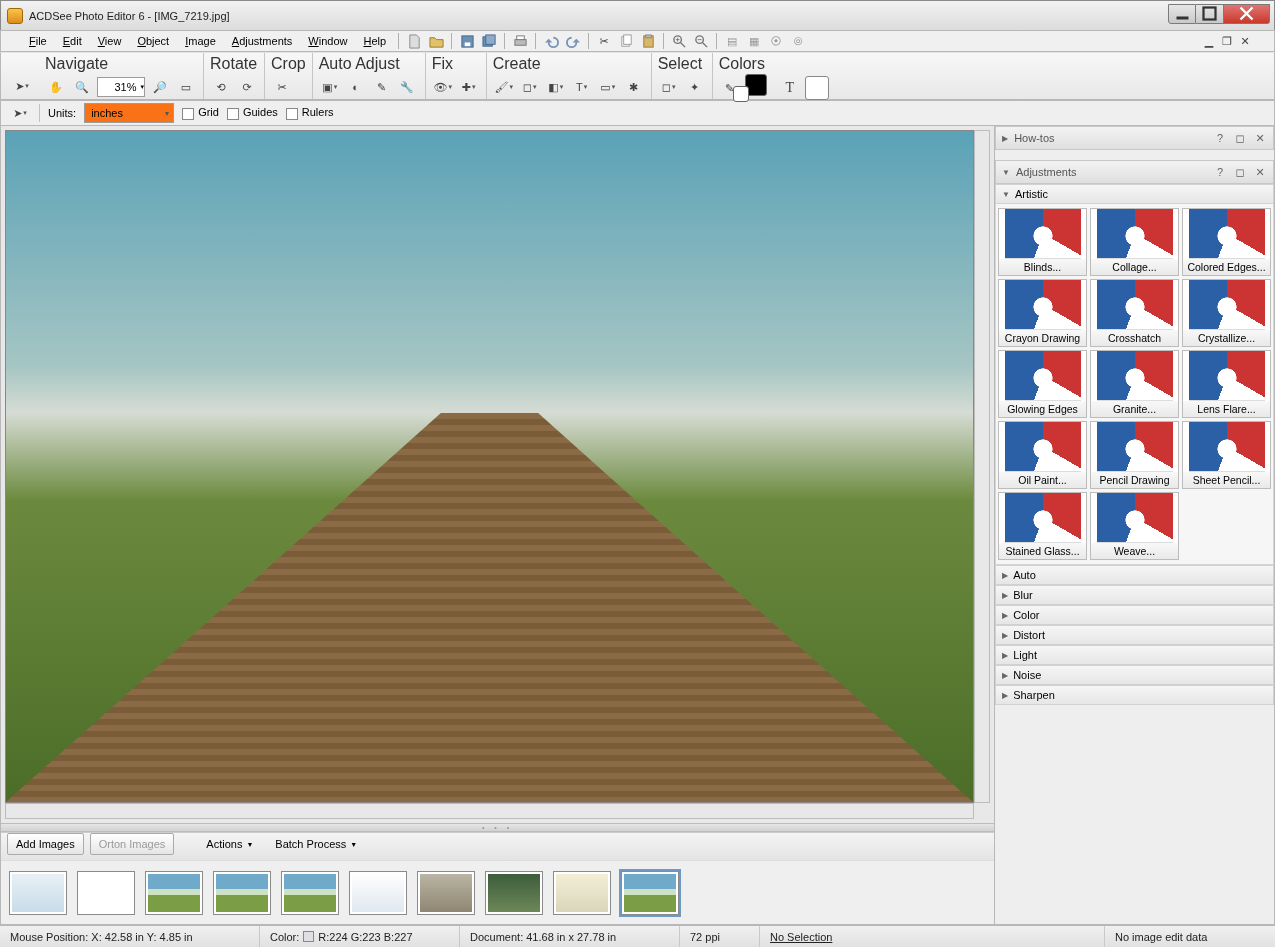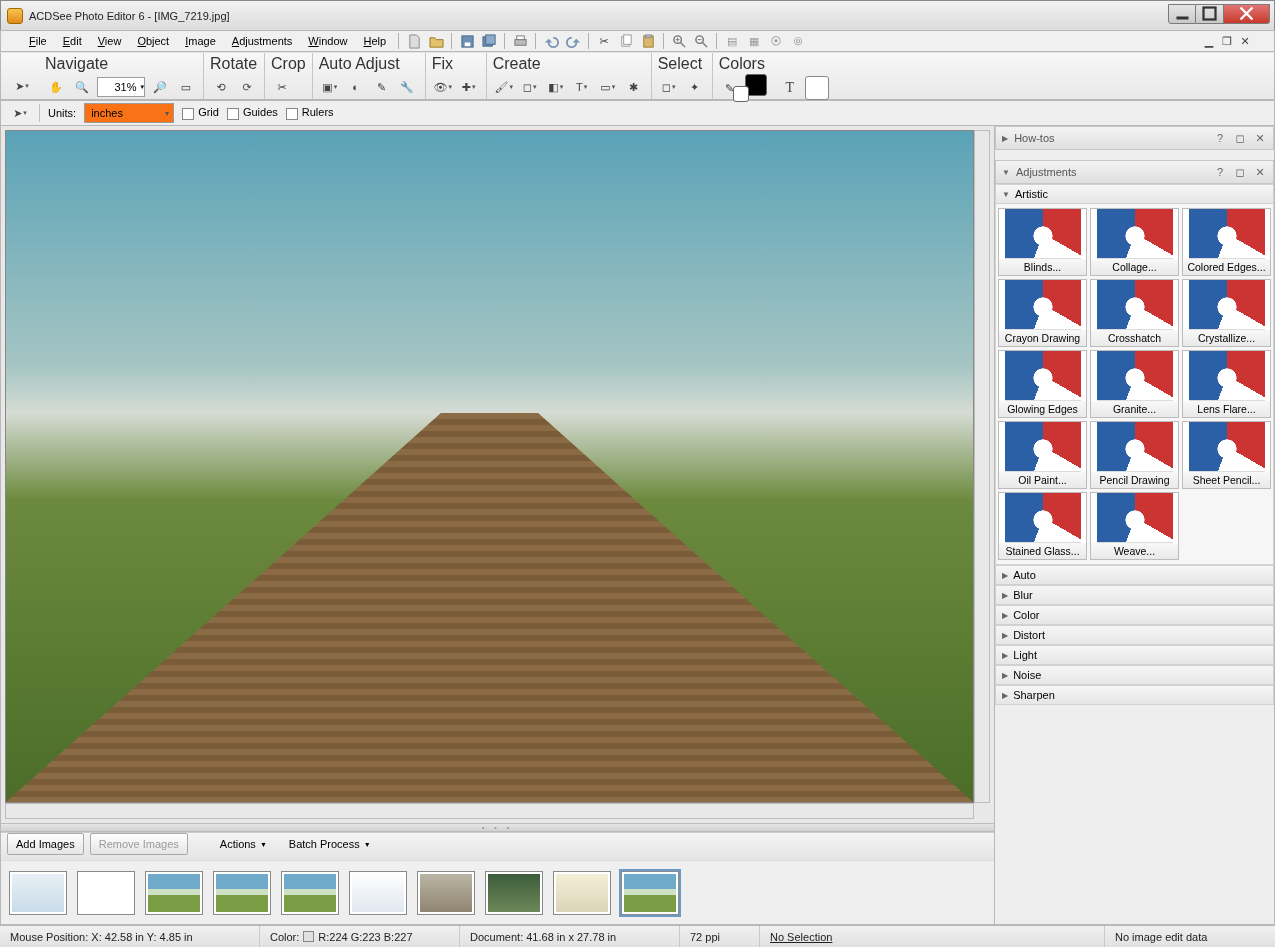--- a/index.html
+++ b/index.html
@@ -301,21 +301,21 @@
       </div>
       <div class="vscroll"></div>
       <div class="hscroll"></div>
     </div>
     <div class="splitter">• • •</div>
     <div class="strip-controls">
       <div class="btn">
           <span>Add Images</span>
         </div>
       <div class="btn disabled">
-          <span>Remove Images</span>
+          <span>Orton Images</span>
         </div>
       <span style="width:12px;"></span>
       <div class="btn" style="border:none;background:none;">
           <span>Actions</span> 
           <span style="font-size:7px;">▼</span>
         </div>
       <div class="btn" style="border:none;background:none;">
           <span>Batch Process</span> 
           <span style="font-size:7px;">▼</span>
         </div>

